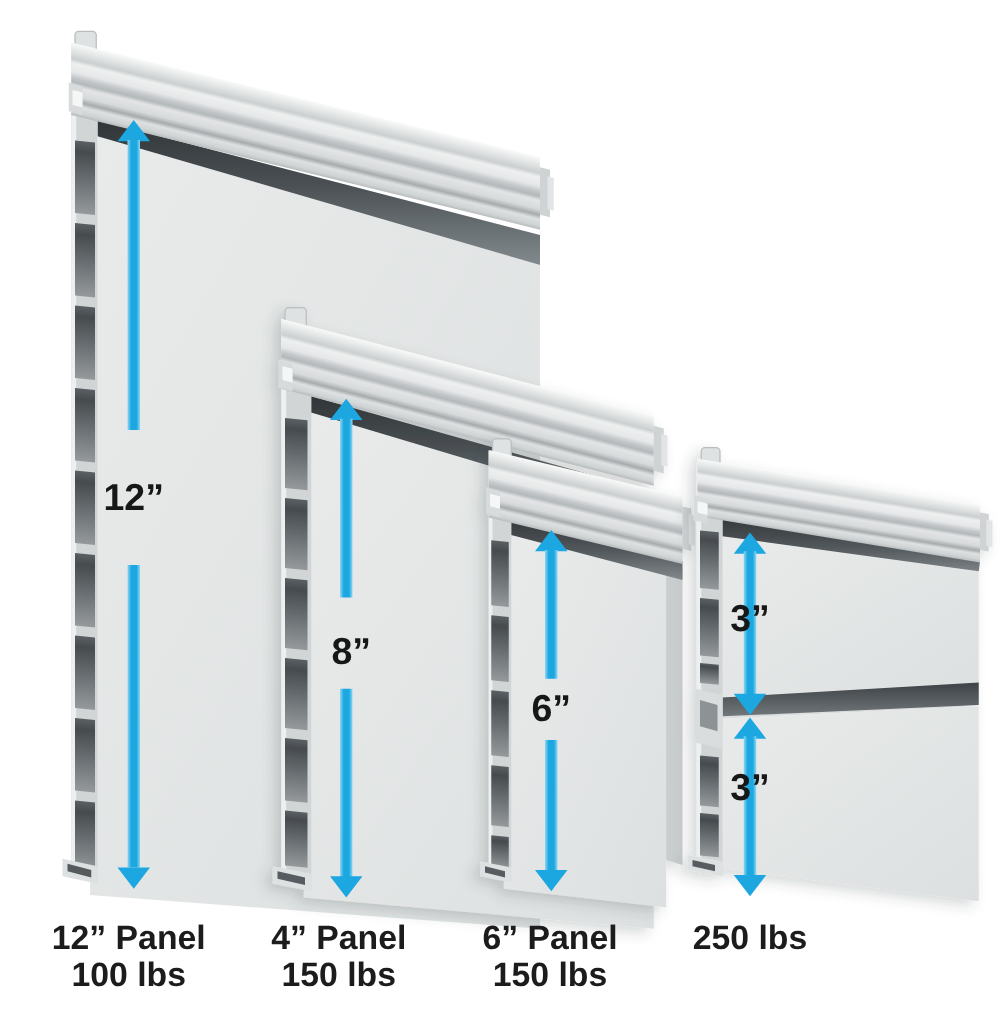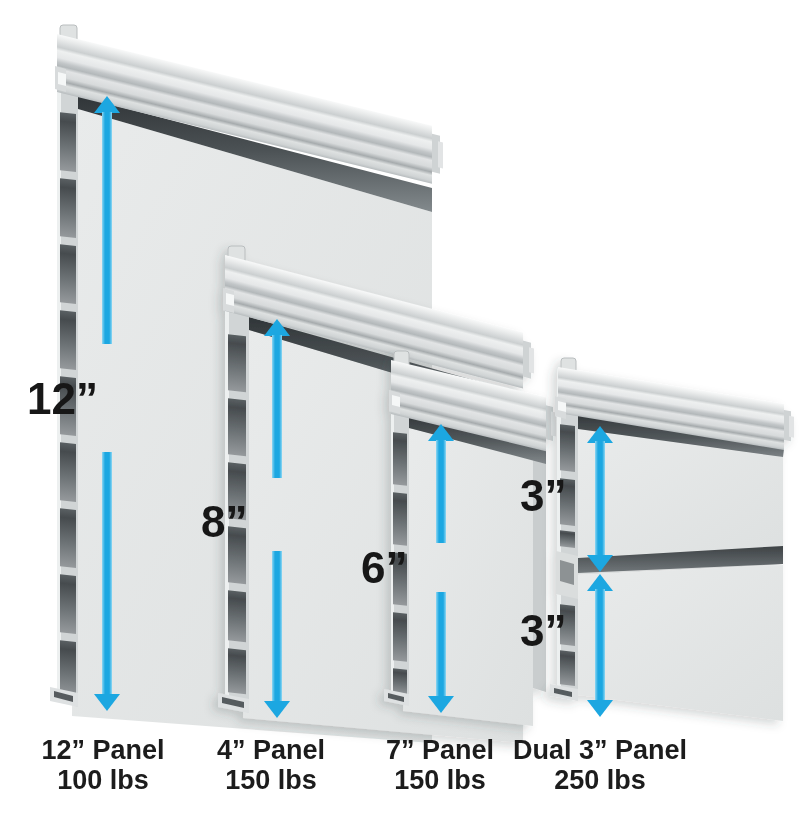--- a/index.html
+++ b/index.html
@@ -18,22 +18,22 @@
     width:0;height:0;
     border-left:13px solid transparent;border-right:13px solid transparent;
     border-bottom:17px solid #1ca7e1;
   }
   .arr-head-down{
     width:0;height:0;
     border-left:13px solid transparent;border-right:13px solid transparent;
     border-top:17px solid #1ca7e1;
   }
   .measure-label{
-    position:absolute;width:160px;
-    font-size:44px;font-weight:700;color:#171717;line-height:40px;
+    position:absolute;width:160px;text-align:center;
+    font-size:30px;font-weight:700;color:#171717;line-height:40px;
     letter-spacing:0px;z-index:5;
   }
   .caption{
     position:absolute;width:240px;text-align:center;z-index:5;
     font-weight:700;color:#1c1c1c;font-size:27px;line-height:30px;
   }
   .caption .cap-line{display:block;}
 </style>
 </head>
 <body>
@@ -234,21 +234,20 @@
 
   <div class="caption" style="left:-17px;top:735px;">
     <span class="cap-line">12” Panel</span>
     <span class="cap-line">100 lbs</span>
   </div>
   <div class="caption" style="left:151px;top:735px;">
     <span class="cap-line">4” Panel</span>
     <span class="cap-line">150 lbs</span>
   </div>
   <div class="caption" style="left:320px;top:735px;">
-    <span class="cap-line">7” Panel</span>
+    <span class="cap-line">6” Panel</span>
     <span class="cap-line">150 lbs</span>
   </div>
   <div class="caption" style="left:480px;top:735px;">
-    <span class="cap-line">Dual 3” Panel</span>
     <span class="cap-line">250 lbs</span>
   </div>
 
 </div>
 
 </body></html>

